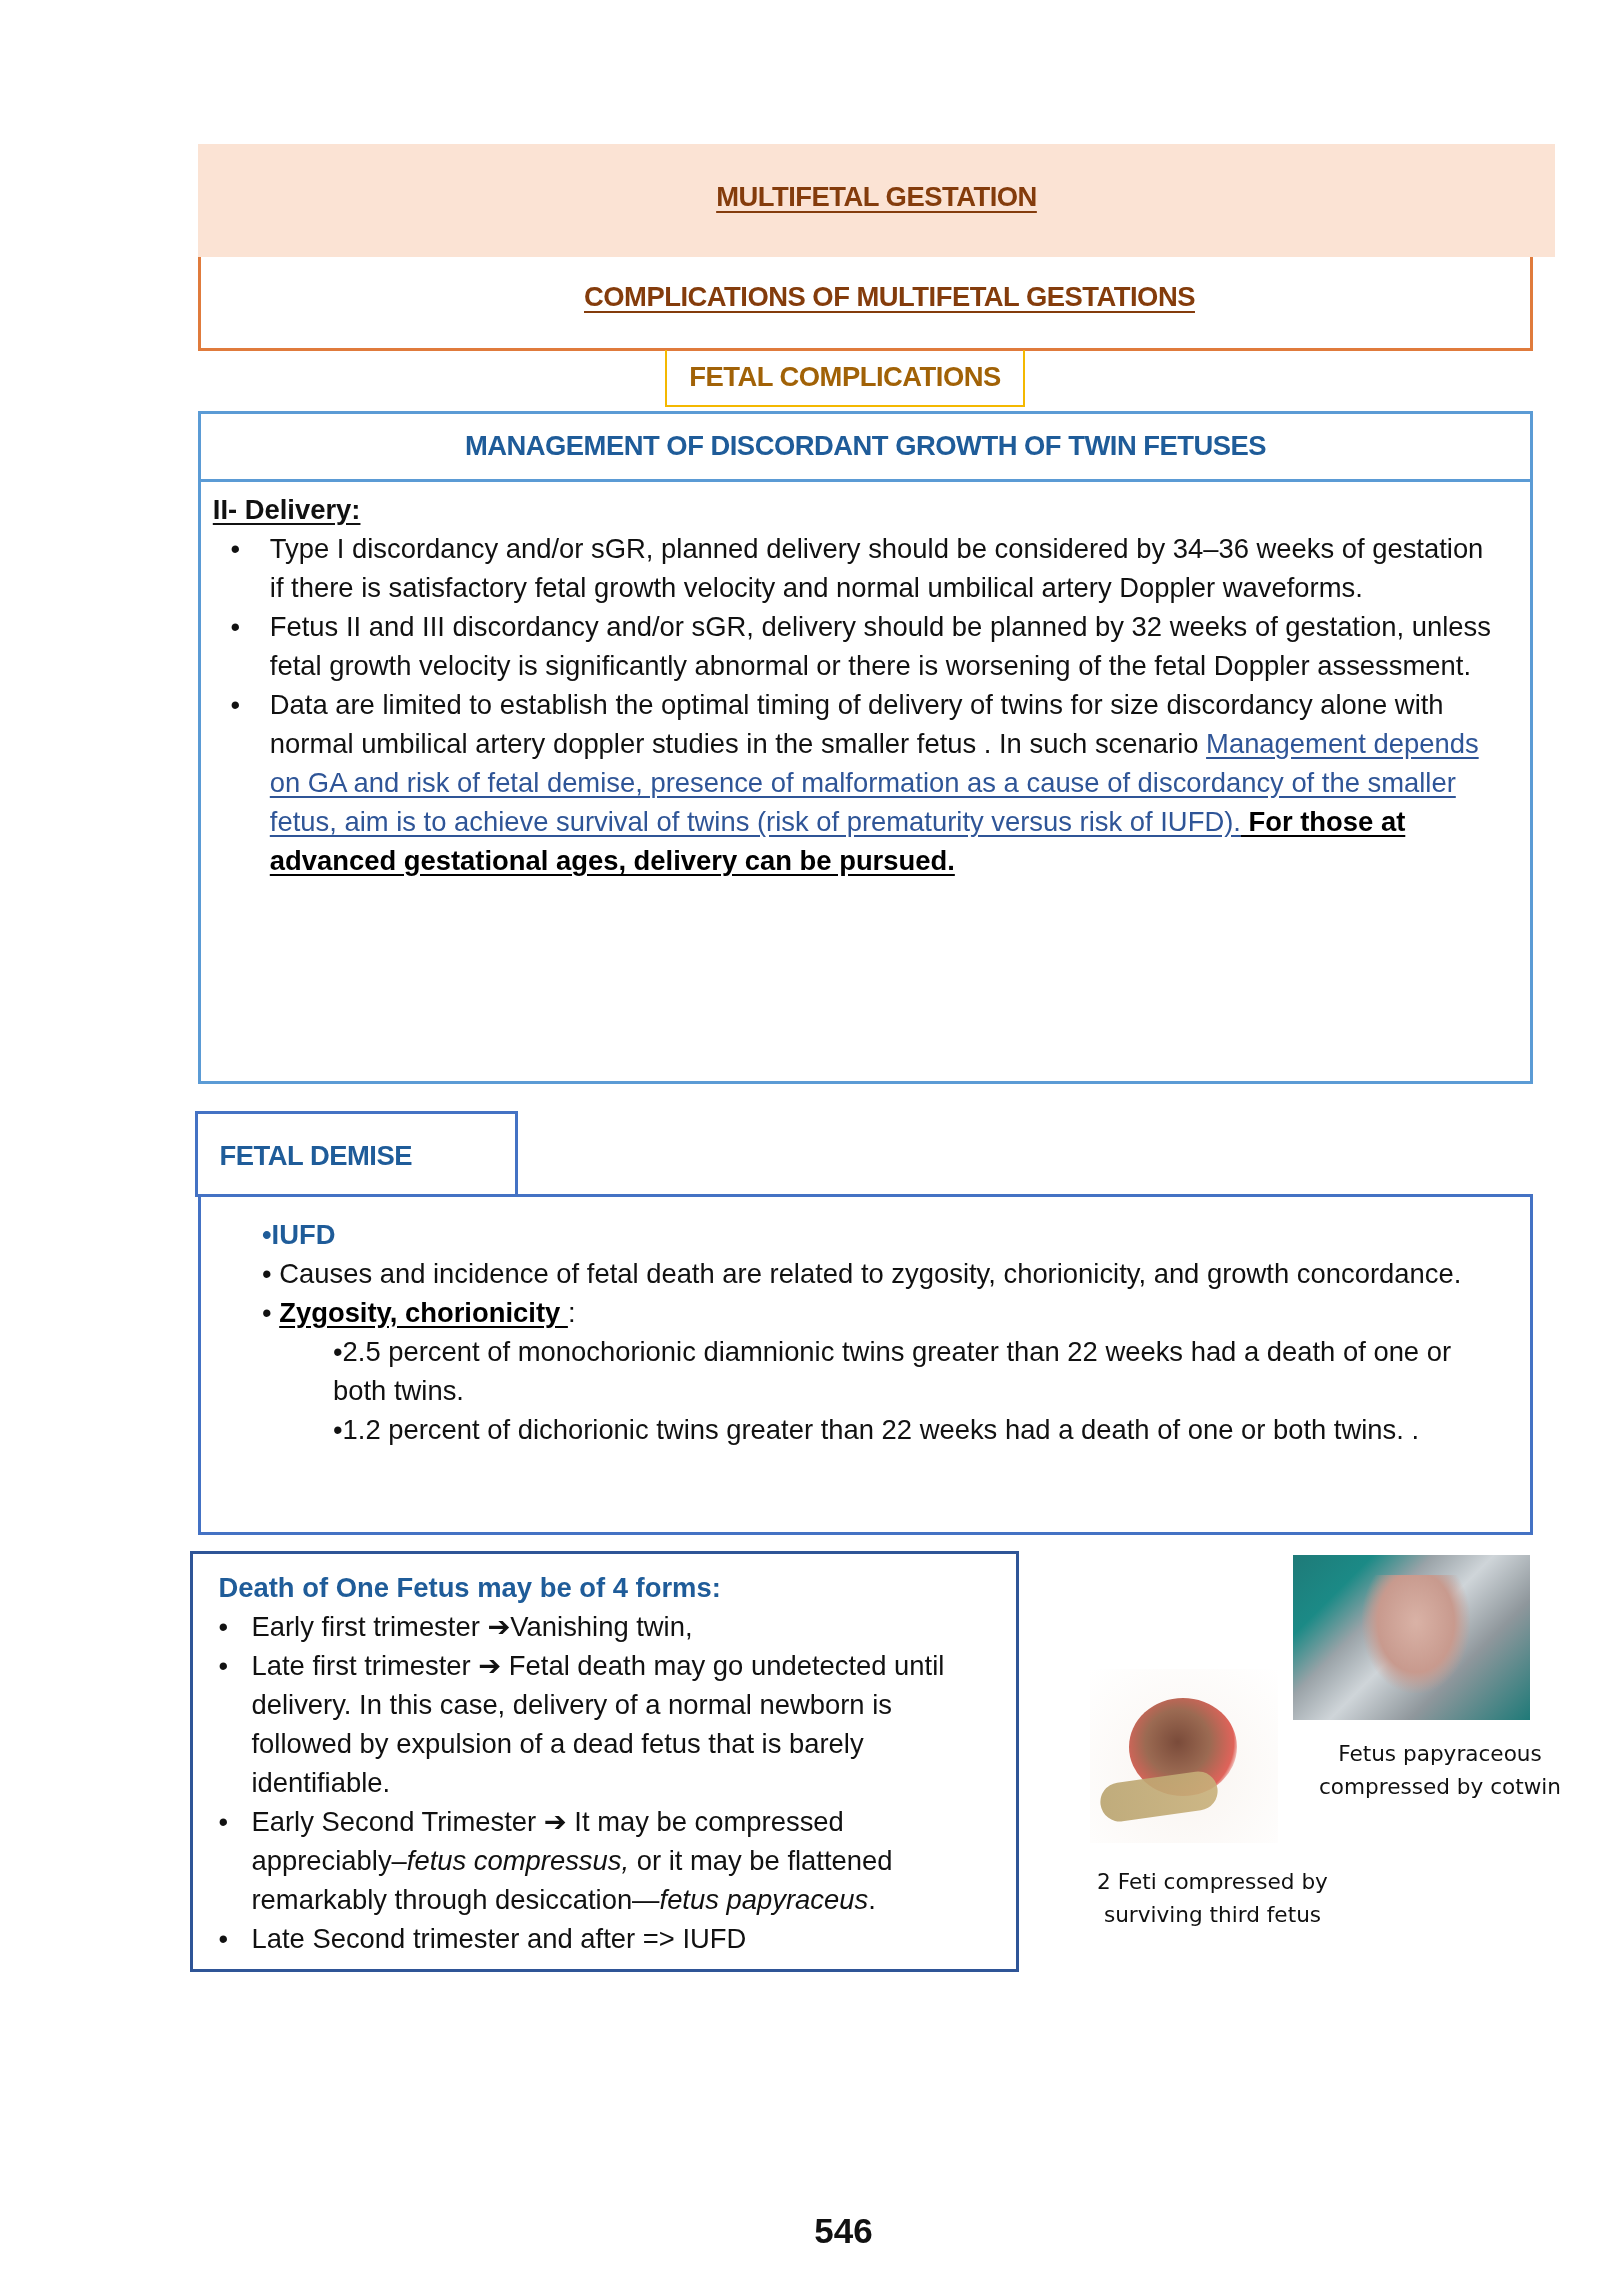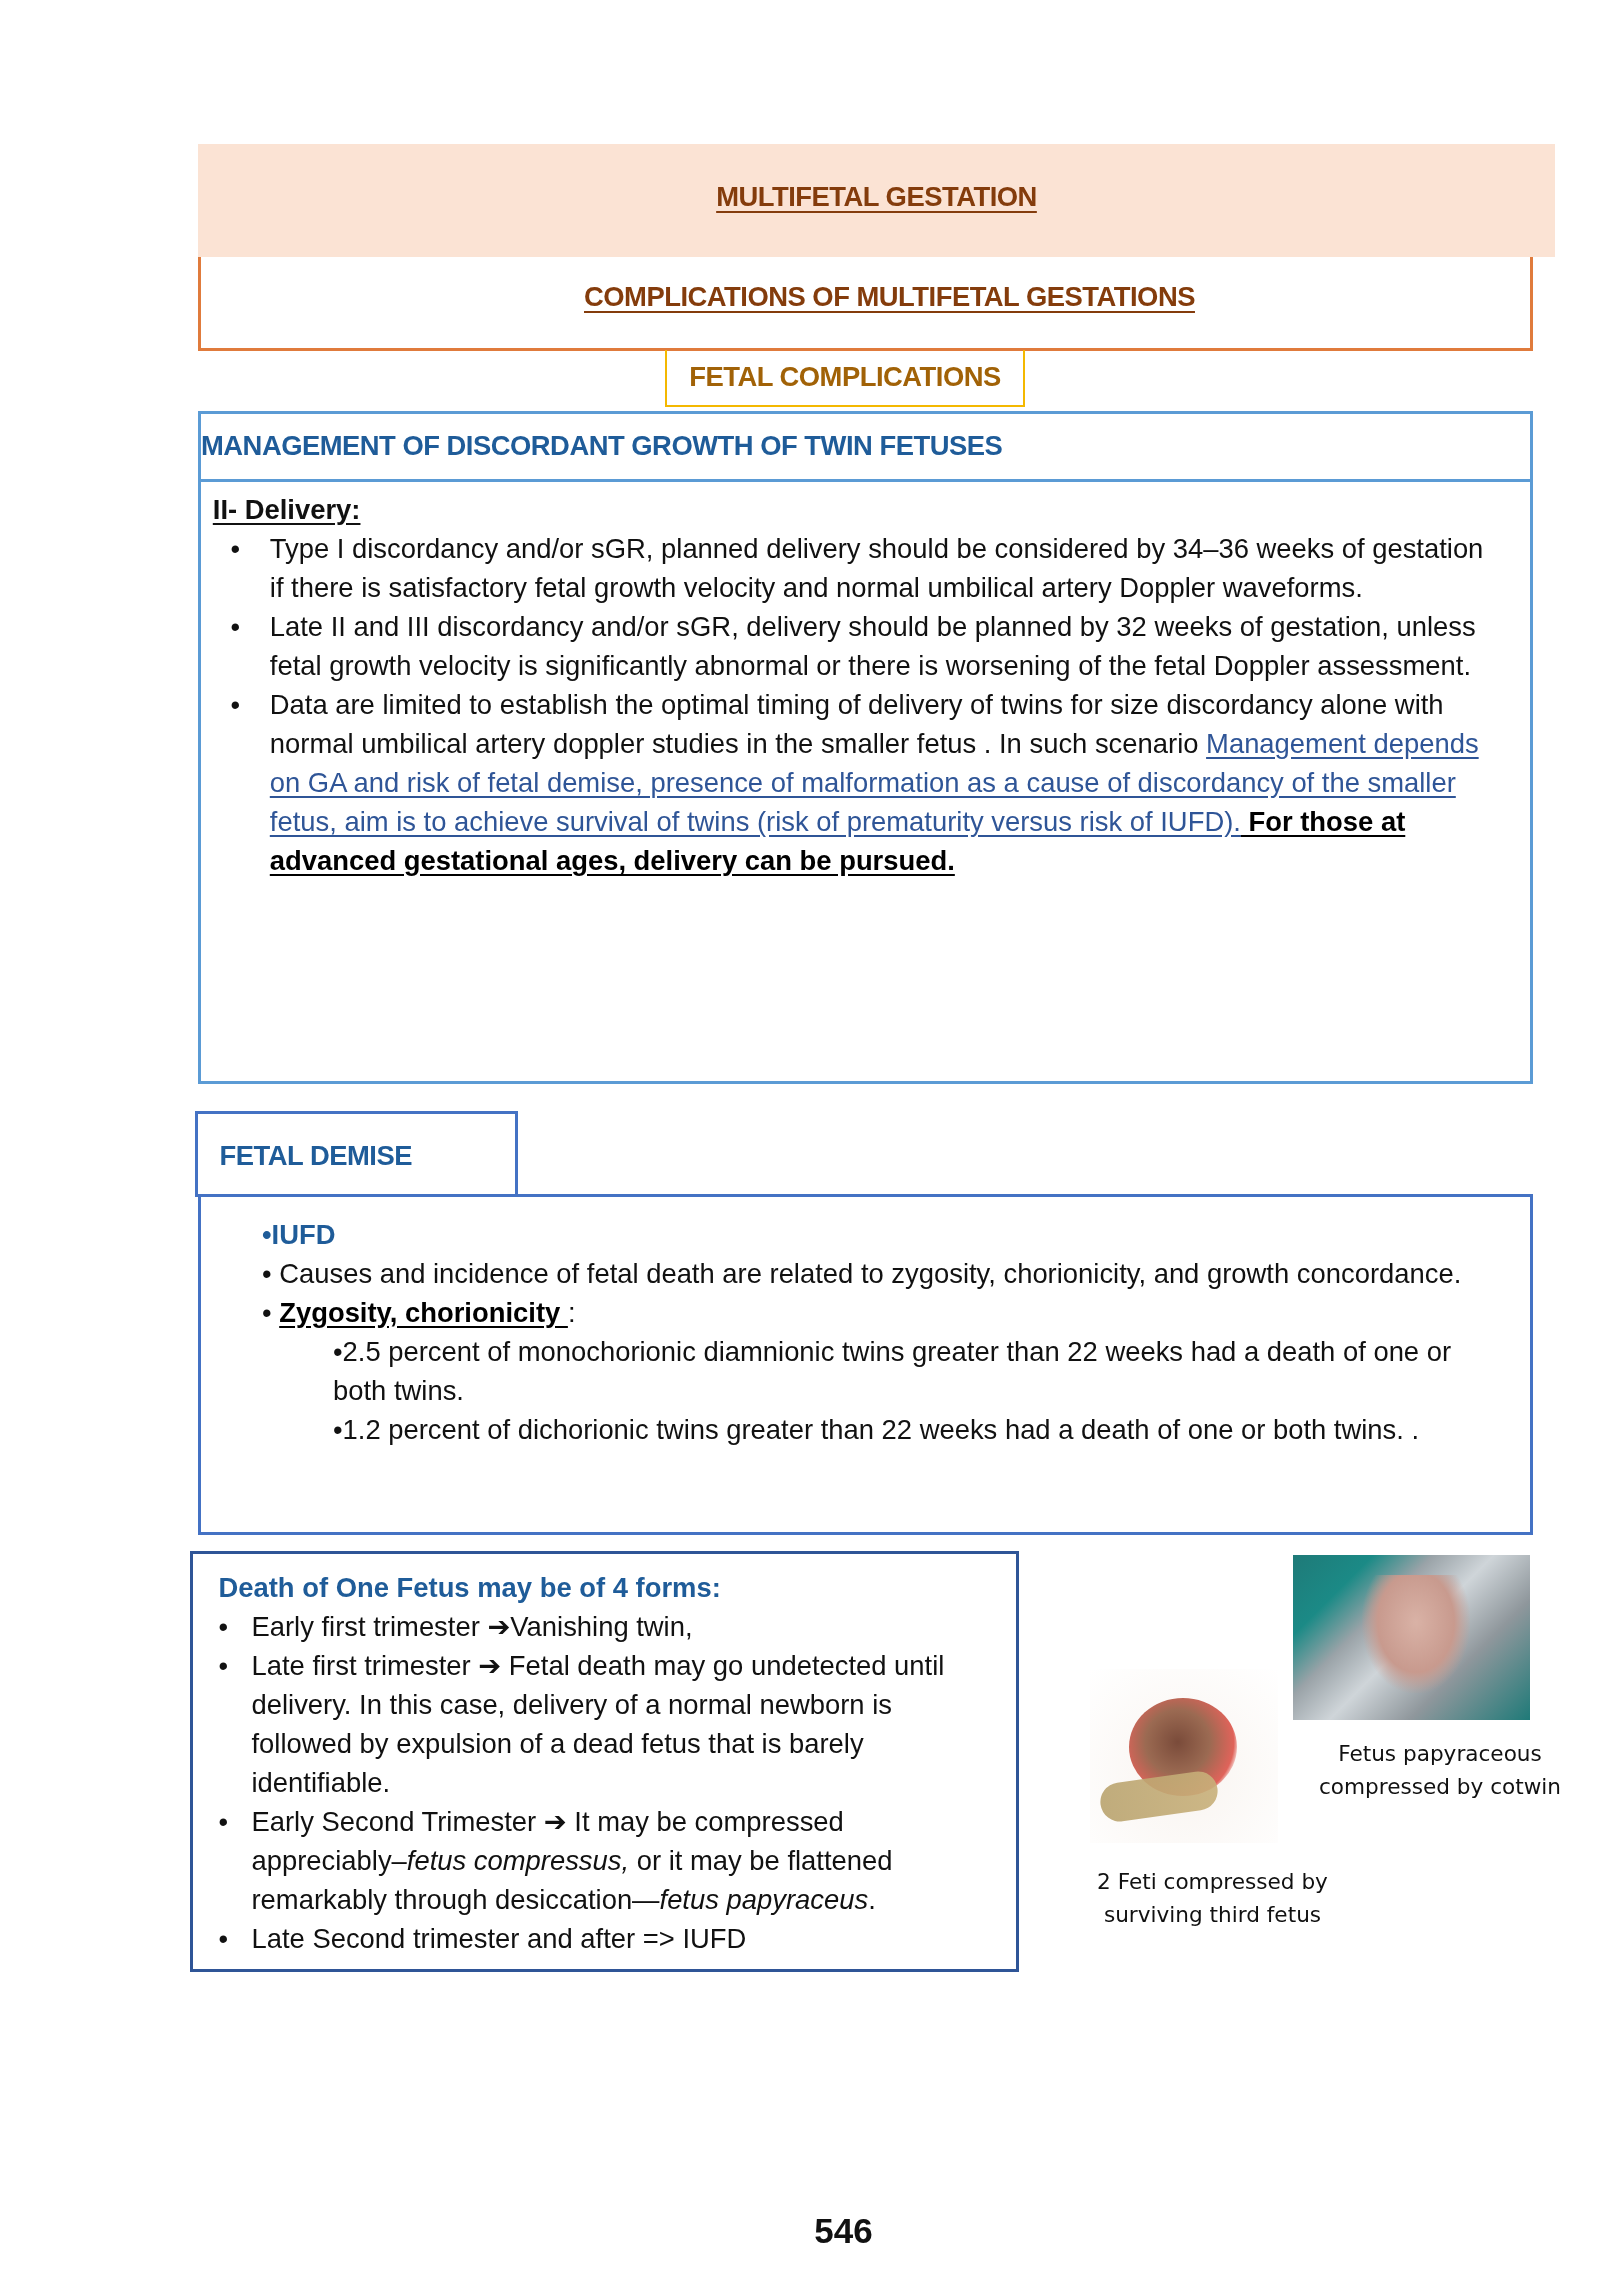--- a/index.html
+++ b/index.html
@@ -3,21 +3,21 @@
 <meta charset="utf-8">
 <style>
   html, body { margin:0; padding:0; background:#ffffff; }
   body { width:1621px; height:2293px; position:relative; font-family:"Liberation Sans Narrow","Liberation Sans", sans-serif; color:#111; }
   .abs { position:absolute; box-sizing:border-box;margin-left:33px; }
   .title-band { left:165px; top:144px; width:1357px; height:113px; background:#fbe3d4; }
   .title-band .t { position:absolute; left:0; right:0; top:37px; text-align:center; font-weight:bold; font-size:27.4px; color:#843c0c; text-decoration:underline; text-underline-offset:4.9px; letter-spacing:-0.5px; }
   .orange-box { left:165px; top:257px; width:1335px; height:94px; border-left:3.9px solid #e07b3c; border-right:3.9px solid #e07b3c; border-bottom:3.9px solid #e07b3c; }
   .orange-box .t { position:absolute; left:0; right:0; top:23.5px; text-align:center; font-weight:bold; font-size:27.4px; color:#843c0c; text-decoration:underline; text-underline-offset:4.9px; letter-spacing:-0.5px;padding-left:48px; }
   .fetal-comp { left:632px; top:350px; width:360px; height:57px; border:2.9px solid #f4b800; border-top:none; text-align:center; font-weight:bold; font-size:27.4px; color:#a16207; line-height:53px; letter-spacing:-0.5px; }
-  .mgmt-head { left:165px; top:411px; width:1335px; height:71px; border:3.9px solid #5b9bd5; text-align:left; font-weight:bold; font-size:27.4px; color:#1f5c99; line-height:63px; letter-spacing:-0.5px; }
+  .mgmt-head { left:165px; top:411px; width:1335px; height:71px; border:3.9px solid #5b9bd5; text-align:center; font-weight:bold; font-size:27.4px; color:#1f5c99; line-height:63px; letter-spacing:-0.5px; }
   .mgmt-body { left:165px; top:478px; width:1335px; height:606px; border:3.9px solid #5b9bd5; border-top:none; padding:11.8px 25.5px 0 11.8px; font-size:27.4px; line-height:39px; }
   .mgmt-body .sub { font-weight:bold; text-decoration:underline; text-underline-offset:3.9px; }
   ul.bl { list-style:none; margin:0; padding:0; }
   ul.bl li { position:relative; padding-left:57px; }
   ul.bl li::before { content:"•"; position:absolute; left:17.6px; top:0; }
   .b { font-weight:normal; }
   .link { color:#2f5597; text-decoration:underline; text-underline-offset:3.9px; }
   .bu { font-weight:bold; text-decoration:underline; text-underline-offset:3.9px; color:#000; }
   .ital { font-style:italic; color:#2f5597; }
   li.blue::before { color:#2f5597; }
@@ -52,21 +52,21 @@
 </div>
 
 <div class="abs fetal-comp">FETAL COMPLICATIONS</div>
 
 <div class="abs mgmt-head">MANAGEMENT OF DISCORDANT GROWTH OF TWIN FETUSES</div>
 
 <div class="abs mgmt-body">
   <div class="sub">II- Delivery:</div>
   <ul class="bl">
     <li><span class="b">Type I</span><span> discordancy and/or sGR</span><span class="b">, planned delivery should be considered by 34–36 weeks of gestation if there is satisfactory fetal growth velocity and normal umbilical artery Doppler waveforms.</span></li>
-    <li><span class="b">Late II and III</span><span> discordancy and/or sGR</span><span class="b">, delivery should be planned by 32 weeks of gestation, unless fetal growth velocity is significantly abnormal or there is worsening of the fetal Doppler assessment.</span></li>
+    <li><span class="b">Fetus II and III</span><span> discordancy and/or sGR</span><span class="b">, delivery should be planned by 32 weeks of gestation, unless fetal growth velocity is significantly abnormal or there is worsening of the fetal Doppler assessment.</span></li>
     <li><span>Data are limited to establish the optimal timing of delivery of twins for size discordancy alone with normal umbilical artery doppler studies in the smaller fetus . In such scenario </span><span class="link">Management depends on GA and risk of fetal demise, presence of malformation as a cause of discordancy of the smaller fetus, aim is to achieve survival of twins (risk of prematurity versus risk of IUFD).</span><span class="bu"> For those at advanced gestational ages, delivery can be pursued.</span></li>
   </ul>
 </div>
 
 <div class="abs demise-tab">FETAL DEMISE</div>
 
 <div class="abs demise-box">
   <div class="iufd">•IUFD</div>
   <div>• Causes and incidence of fetal death are related to zygosity, chorionicity, and growth concordance.</div>
   <div><span>• </span><span class="bu">Zygosity, chorionicity </span><span>:</span></div>

